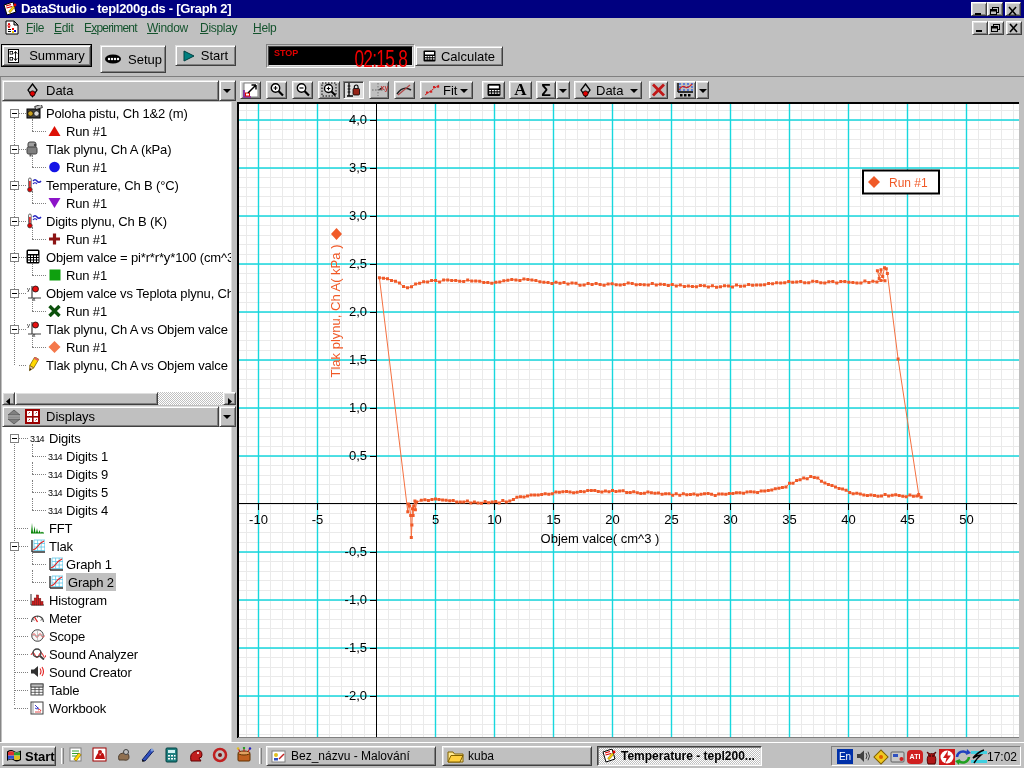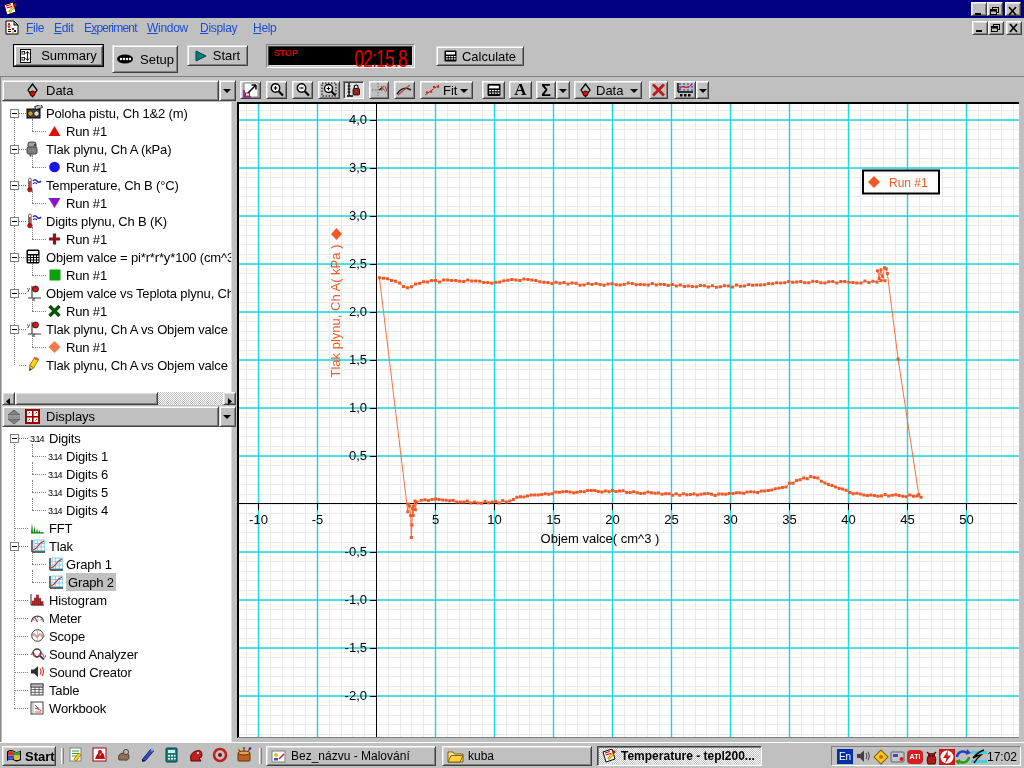--- a/index.html
+++ b/index.html
@@ -6,43 +6,44 @@
 .abs{position:absolute;}
 .raised{border-top:1px solid #fff;border-left:1px solid #fff;border-right:1px solid #404040;border-bottom:1px solid #404040;box-shadow:inset 1px 1px 0 #dfdfdf,inset -1px -1px 0 #808080;background:#c0c0c0;}
 .raised2{border-top:1px solid #dfdfdf;border-left:1px solid #dfdfdf;border-right:1px solid #404040;border-bottom:1px solid #404040;box-shadow:inset 1px 1px 0 #fff,inset -1px -1px 0 #808080;background:#c0c0c0;}
 .u{text-decoration:underline;}
 .gbtn{position:absolute;top:4px;height:18px;display:flex;align-items:center;justify-content:center;background:#c0c0c0;border:1px solid;border-color:#fff #404040 #404040 #fff;box-shadow:inset 1px 1px 0 #dfdfdf,inset -1px -1px 0 #808080;}
 
 #title{left:0;top:0;width:1024px;height:18px;background:#000080;color:#fff;}
 #title .txt{position:absolute;left:21px;top:1px;font-size:13px;font-weight:bold;letter-spacing:-0.3px;}
 .wbtn{position:absolute;width:16px;height:14px;background:#c0c0c0;border-top:1px solid #fff;border-left:1px solid #fff;border-right:1px solid #404040;border-bottom:1px solid #404040;box-shadow:inset 1px 1px 0 #dfdfdf,inset -1px -1px 0 #808080;}
 
-#menubar{left:0;top:18px;width:1004px;height:20px;background:#c0c0c0;font-size:12px;color:#1d4ed8;}
+#menubar{left:0;top:18px;width:1004px;height:20px;background:#c0c0c0;font-size:12px;color:#14532d;}
 #menubar span.mi{position:absolute;top:3px;letter-spacing:-0.3px;}
 
 #maintb{left:0;top:38px;width:1024px;height:39px;background:#c0c0c0;border-bottom:1px solid #808080;}
-.tbbig{position:absolute;font-size:13px;color:#000;display:flex;align-items:center;justify-content:center;gap:6px;margin-left:12px;}
+.tbbig{position:absolute;font-size:13px;color:#000;display:flex;align-items:center;justify-content:center;gap:6px;}
 
 .hdrbar{position:absolute;background:#c0c0c0;font-size:13px;display:flex;align-items:center;}
 .tree{position:absolute;background:#fff;font-size:13px;letter-spacing:-0.15px;color:#000;overflow:hidden;}
 .trow{position:absolute;height:18px;display:flex;align-items:center;white-space:nowrap;}
 
 #taskbar{left:0;top:742px;width:1024px;height:26px;background:#c0c0c0;border-top:1px solid #fff;}
 .tskbtn{position:absolute;top:3px;height:20px;font-size:12px;display:flex;align-items:center;background:#c0c0c0;border-top:1px solid #fff;border-left:1px solid #fff;border-right:1px solid #404040;border-bottom:1px solid #404040;box-shadow:inset 1px 1px 0 #dfdfdf,inset -1px -1px 0 #808080;overflow:hidden;white-space:nowrap;}
 </style></head>
 <body>
 <div id="app">
 
 <div id="title" class="abs">
  <svg class="abs" style="left:3px;top:2px" width="15" height="14" viewBox="0 0 15 14">
   <polygon points="1,3 10,0 13,10 4,13" fill="#fff" stroke="#000" stroke-width="1"></polygon>
   <path d="M3,4 L8,2.5 M3.5,6 L9,4.5" stroke="#d00" stroke-width="1.2"></path>
   <rect x="8" y="4" width="2" height="7" transform="rotate(40 9 7)" fill="#ffd800" stroke="#806000" stroke-width="0.5"></rect>
   <circle cx="12" cy="3" r="1.4" fill="#e00000"></circle>
  </svg>
+ <div class="txt">DataStudio - tepl200g.ds - [Graph 2]</div>
  <div class="wbtn" style="left:971px;top:2px"><svg width="14" height="12">
           <rect x="3" y="8" width="6" height="2" fill="#000"></rect>
         </svg></div>
  <div class="wbtn" style="left:987px;top:2px"><svg width="14" height="12">
           <rect x="4.5" y="2.5" width="6" height="5" fill="none" stroke="#000"></rect>
           <rect x="2.5" y="4.5" width="6" height="5" fill="#c0c0c0" stroke="#000"></rect>
           <rect x="3" y="5" width="5" height="1.5" fill="#000"></rect>
         </svg></div>
  <div class="wbtn" style="left:1005px;top:2px"><svg width="14" height="12">
           <path d="M3,2 L10,10 M10,2 L3,10" stroke="#000" stroke-width="1.6"></path>
@@ -104,21 +105,21 @@
           <polygon points="1,1 11,6 1,11" fill="#008080" stroke="#004040"></polygon>
         </svg>
   <span>Start</span>
       </div>
  <div class="abs" style="left:266px;top:6px;width:149px;height:24px;border:1px solid;border-color:#808080 #fff #fff #808080;">
   <div class="abs" style="left:1px;top:1px;width:145px;height:20px;background:#000;border:1px solid;border-color:#404040 #dfdfdf #dfdfdf #404040;">
    <span class="abs" style="left:5px;top:1px;color:#e00000;font-size:9px;font-weight:bold;">STOP</span>
    <span class="abs" style="right:5px;top:-2px;color:#f00000;font-size:24px;letter-spacing:-1px;transform:scaleX(0.72);transform-origin:right top;">02:15.8</span>
   </div>
  </div>
- <div class="tbbig raised2" style="left:424px;top:8px;width:88px;height:20px;gap:5px">
+ <div class="tbbig raised2" style="left:415px;top:8px;width:88px;height:20px;gap:5px">
   <svg width="13" height="12" viewBox="0 0 13 12">
           <rect x="0.5" y="0.5" width="12" height="11" rx="1" fill="#000"></rect>
           <rect x="2" y="2" width="9" height="2.5" fill="#fff"></rect>
           <g fill="#fff">
             <rect x="2" y="6" width="1.8" height="1.2"></rect>
             <rect x="4.6" y="6" width="1.8" height="1.2"></rect>
             <rect x="7.2" y="6" width="1.8" height="1.2"></rect>
             <rect x="9.8" y="6" width="1.8" height="1.2"></rect>
             <rect x="2" y="8.3" width="1.8" height="1.2"></rect>
             <rect x="4.6" y="8.3" width="1.8" height="1.2"></rect>
@@ -335,21 +336,21 @@
         <div class="abs" style="left:30px;top:29px;width:14px;height:1px;border-top:1px dotted #808080;"></div>
         <div class="abs" style="left:46px;top:22px;"><svg width="16" height="10">
             <text x="0" y="9" font-size="9" font-family="Liberation Sans" fill="#000" style="letter-spacing:-1px">3.14</text>
           </svg></div>
         <div class="trow" style="left:64px;top:20px;">Digits 1</div>
         <div class="abs" style="left:30px;top:35px;width:1px;height:12px;border-left:1px dotted #808080;"></div>
         <div class="abs" style="left:30px;top:47px;width:14px;height:1px;border-top:1px dotted #808080;"></div>
         <div class="abs" style="left:46px;top:40px;"><svg width="16" height="10">
             <text x="0" y="9" font-size="9" font-family="Liberation Sans" fill="#000" style="letter-spacing:-1px">3.14</text>
           </svg></div>
-        <div class="trow" style="left:64px;top:38px;">Digits 6</div>
+        <div class="trow" style="left:64px;top:38px;">Digits 9</div>
         <div class="abs" style="left:30px;top:53px;width:1px;height:12px;border-left:1px dotted #808080;"></div>
         <div class="abs" style="left:30px;top:65px;width:14px;height:1px;border-top:1px dotted #808080;"></div>
         <div class="abs" style="left:46px;top:58px;"><svg width="16" height="10">
             <text x="0" y="9" font-size="9" font-family="Liberation Sans" fill="#000" style="letter-spacing:-1px">3.14</text>
           </svg></div>
         <div class="trow" style="left:64px;top:56px;">Digits 5</div>
         <div class="abs" style="left:30px;top:71px;width:1px;height:12px;border-left:1px dotted #808080;"></div>
         <div class="abs" style="left:30px;top:83px;width:14px;height:1px;border-top:1px dotted #808080;"></div>
         <div class="abs" style="left:46px;top:76px;"><svg width="16" height="10">
             <text x="0" y="9" font-size="9" font-family="Liberation Sans" fill="#000" style="letter-spacing:-1px">3.14</text>

